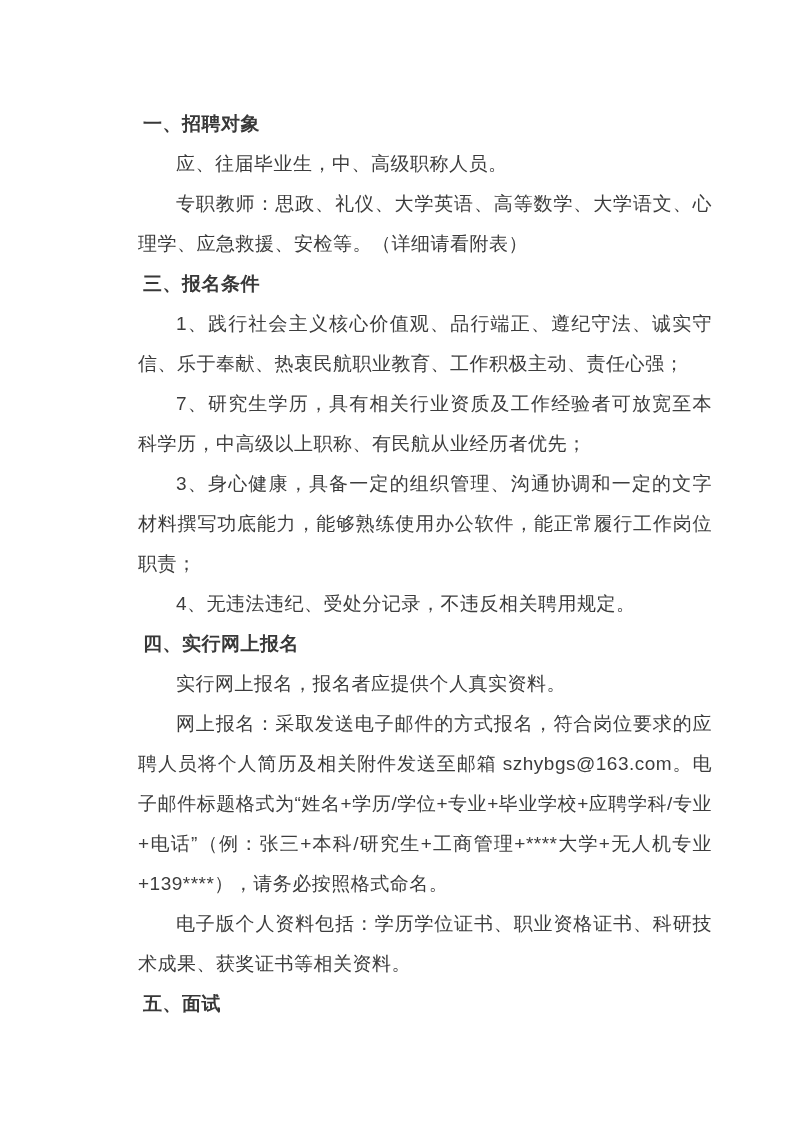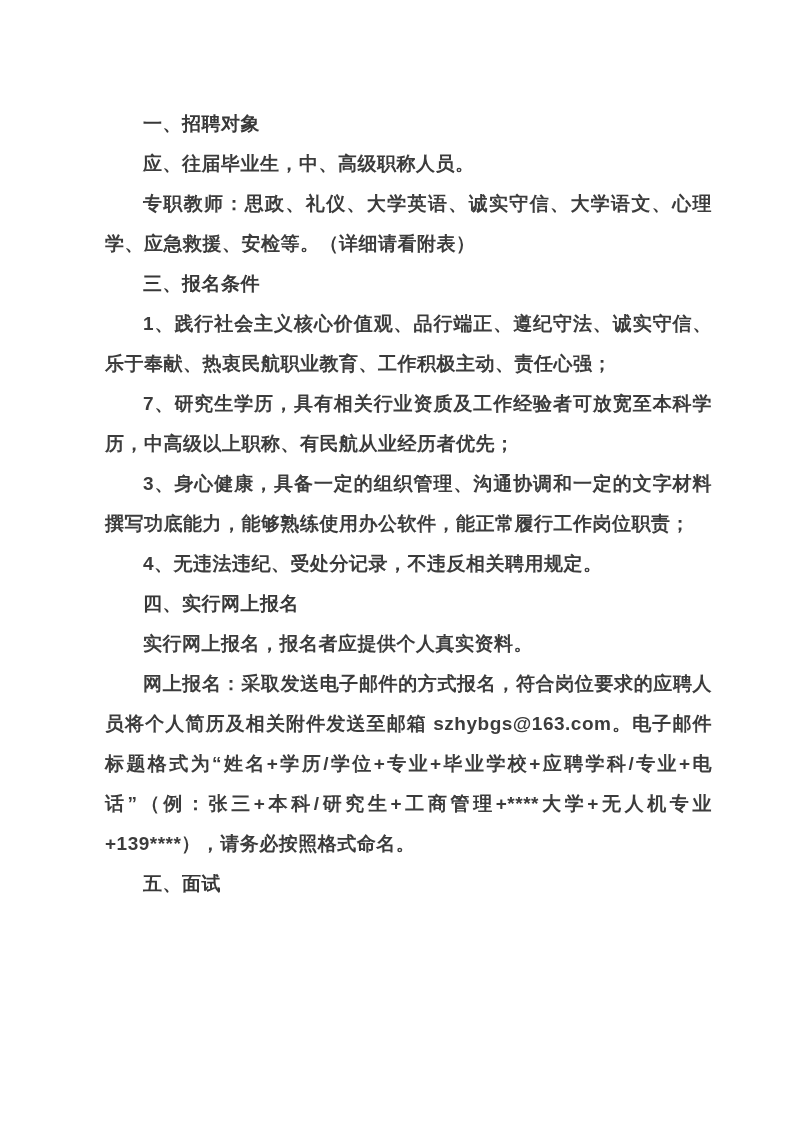--- a/index.html
+++ b/index.html
@@ -25,37 +25,39 @@
     margin: 0;
     font-size: 19px;
     line-height: 40px;
     color: #3c3c3c;
     text-indent: 2em;
     letter-spacing: 0.5px;
   }
   .para {
     text-align: justify;
     text-justify: inter-ideograph;
-    font-weight: bold;
+    font-weight: normal;
+    margin-left: 33px;
   }
   .heading {
     font-weight: bold;
     text-align: left;
     color: #383838;
   }
 </style>
 </head>
 <body>
 
 <div class="page">
   <div class="doc-block heading">一、招聘对象</div>
   <div class="doc-block para">应、往届毕业生，中、高级职称人员。</div>
-  <div class="doc-block para">专职教师：思政、礼仪、大学英语、诚实守信、大学语文、心理学、应急救援、安检等。（详细请看附表）</div>
+  <div class="doc-block para">专职教师：思政、礼仪、大学英语、高等数学、大学语文、心理学、应急救援、安检等。（详细请看附表）</div>
   <div class="doc-block heading">三、报名条件</div>
   <div class="doc-block para">1、践行社会主义核心价值观、品行端正、遵纪守法、诚实守信、乐于奉献、热衷民航职业教育、工作积极主动、责任心强；</div>
   <div class="doc-block para">7、研究生学历，具有相关行业资质及工作经验者可放宽至本科学历，中高级以上职称、有民航从业经历者优先；</div>
   <div class="doc-block para">3、身心健康，具备一定的组织管理、沟通协调和一定的文字材料撰写功底能力，能够熟练使用办公软件，能正常履行工作岗位职责；</div>
   <div class="doc-block para">4、无违法违纪、受处分记录，不违反相关聘用规定。</div>
   <div class="doc-block heading">四、实行网上报名</div>
   <div class="doc-block para">实行网上报名，报名者应提供个人真实资料。</div>
   <div class="doc-block para">网上报名：采取发送电子邮件的方式报名，符合岗位要求的应聘人员将个人简历及相关附件发送至邮箱 szhybgs@163.com。电子邮件标题格式为“姓名+学历/学位+专业+毕业学校+应聘学科/专业+电话”（例：张三+本科/研究生+工商管理+****大学+无人机专业+139****），请务必按照格式命名。</div>
+  <div class="doc-block para">电子版个人资料包括：学历学位证书、职业资格证书、科研技术成果、获奖证书等相关资料。</div>
   <div class="doc-block heading">五、面试</div>
 </div>
 
 </body></html>

